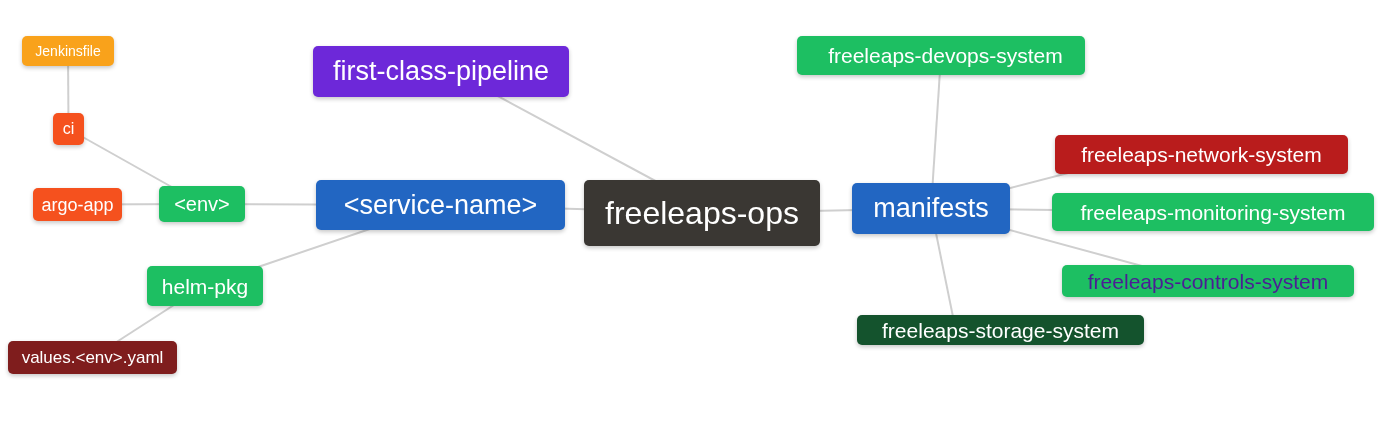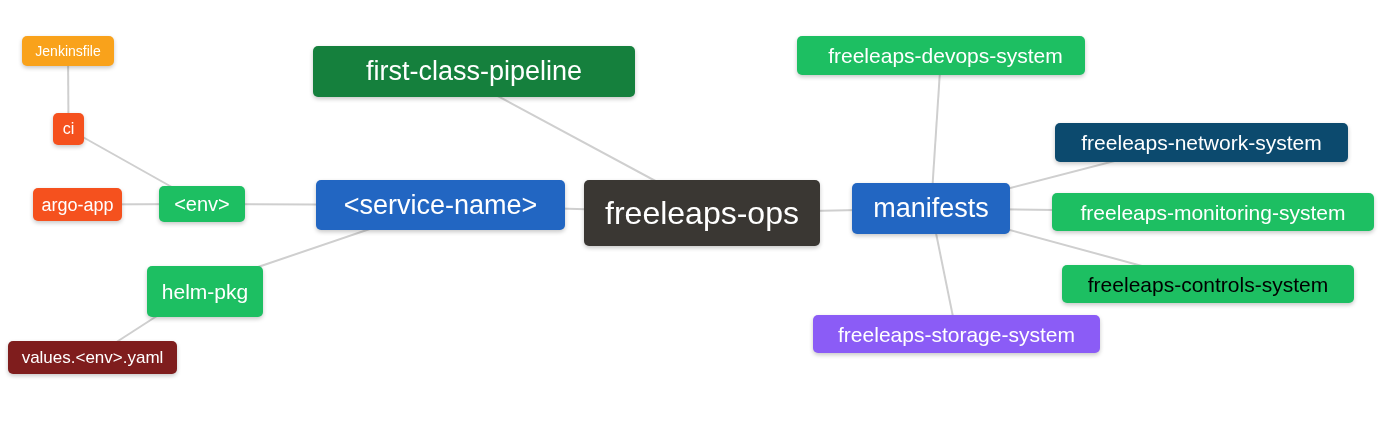--- a/index.html
+++ b/index.html
@@ -66,47 +66,47 @@
       </div>
       <div class="node" style="left: 53px; top: 105px; width: 31px; height: 32px; font-size: 16px; background: rgb(245, 81, 30); color: rgb(255, 255, 255); text-align: right;">
         <span>ci</span>
       </div>
       <div class="node" style="left: 33px; top: 180px; width: 89px; height: 33px; font-size: 18px; background: rgb(245, 81, 30); color: rgb(255, 255, 255);">
         <span>argo-app</span>
       </div>
       <div class="node" style="left: 159px; top: 178px; width: 86px; height: 36px; font-size: 20px; background: rgb(29, 191, 98); color: rgb(255, 255, 255);">
         <span>&lt;env&gt;</span>
       </div>
-      <div class="node" style="left: 147px; top: 258px; width: 116px; height: 51px; font-size: 21px; background: rgb(29, 191, 98); color: rgb(255, 255, 255);">
+      <div class="node" style="left: 147px; top: 258px; width: 116px; height: 40px; font-size: 21px; background: rgb(29, 191, 98); color: rgb(255, 255, 255);">
         <span>helm-pkg</span>
       </div>
       <div class="node" style="left: 8px; top: 333px; width: 169px; height: 33px; font-size: 17px; background: #7f1d1d; color: rgb(255, 255, 255);">
         <span>values.&lt;env&gt;.yaml</span>
       </div>
-      <div class="node" style="left: 313px; top: 38px; width: 322px; height: 51px; font-size: 27px; background: #15803d; color: rgb(255, 255, 255);">
+      <div class="node" style="left: 313px; top: 38px; width: 256px; height: 51px; font-size: 27px; background: #6d28d9; color: rgb(255, 255, 255);">
         <span>first-class-pipeline</span>
       </div>
       <div class="node" style="left: 316px; top: 172px; width: 249px; height: 50px; font-size: 27px; background: rgb(34, 102, 194); color: rgb(255, 255, 255); align-items: center;">
         <span>&lt;service-name&gt;</span>
       </div>
       <div class="node" style="left: 584px; top: 172px; width: 236px; height: 66px; font-size: 32px; background: rgb(58, 55, 51); color: rgb(255, 255, 255);">
         <span>freeleaps-ops</span>
       </div>
       <div class="node" style="left: 852px; top: 175px; width: 158px; height: 51px; font-size: 27px; background: rgb(34, 102, 194); color: rgb(255, 255, 255);">
         <span>manifests</span>
       </div>
       <div class="node" style="left: 797px; top: 28px; width: 288px; height: 39px; font-size: 21px; background: rgb(29, 191, 98); color: rgb(255, 255, 255); padding-left: 9px;">
         <span>freeleaps-devops-system</span>
       </div>
-      <div class="node" style="left: 1055px; top: 115px; width: 293px; height: 39px; font-size: 21px; background: #0c4a6e; color: rgb(255, 255, 255);">
+      <div class="node" style="left: 1055px; top: 127px; width: 293px; height: 39px; font-size: 21px; background: #b91c1c; color: rgb(255, 255, 255);">
         <span>freeleaps-network-system</span>
       </div>
       <div class="node" style="left: 1052px; top: 185px; width: 322px; height: 38px; font-size: 21px; background: rgb(29, 191, 98); color: rgb(255, 255, 255); align-items: center;">
         <span>freeleaps-monitoring-system</span>
       </div>
-      <div class="node" style="left: 1062px; top: 257px; width: 292px; height: 38px; font-size: 21px; background: rgb(29, 191, 98); color: #000000; text-align: center;">
+      <div class="node" style="left: 1062px; top: 257px; width: 292px; height: 32px; font-size: 21px; background: rgb(29, 191, 98); color: #4c1d95; text-align: center;">
         <span>freeleaps-controls-system</span>
       </div>
-      <div class="node" style="left: 813px; top: 307px; width: 287px; height: 38px; font-size: 21px; background: #8b5cf6; color: rgb(255, 255, 255);">
+      <div class="node" style="left: 857px; top: 307px; width: 287px; height: 30px; font-size: 21px; background: #14532d; color: rgb(255, 255, 255);">
         <span>freeleaps-storage-system</span>
       </div>
     </div>
 </div>
 
 </body></html>

